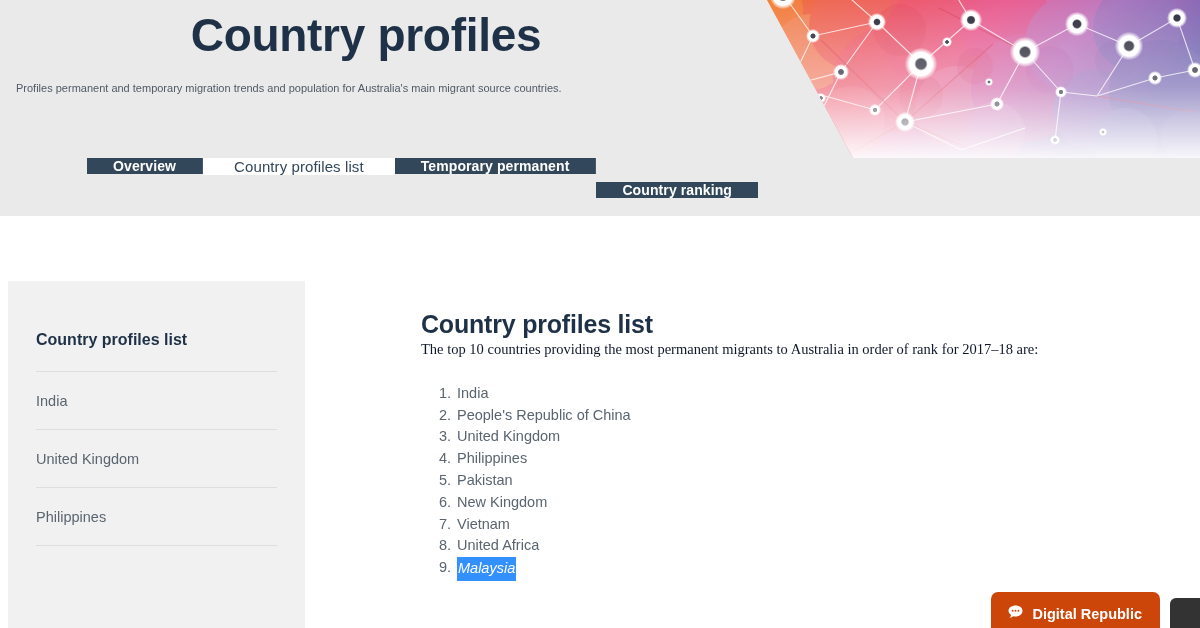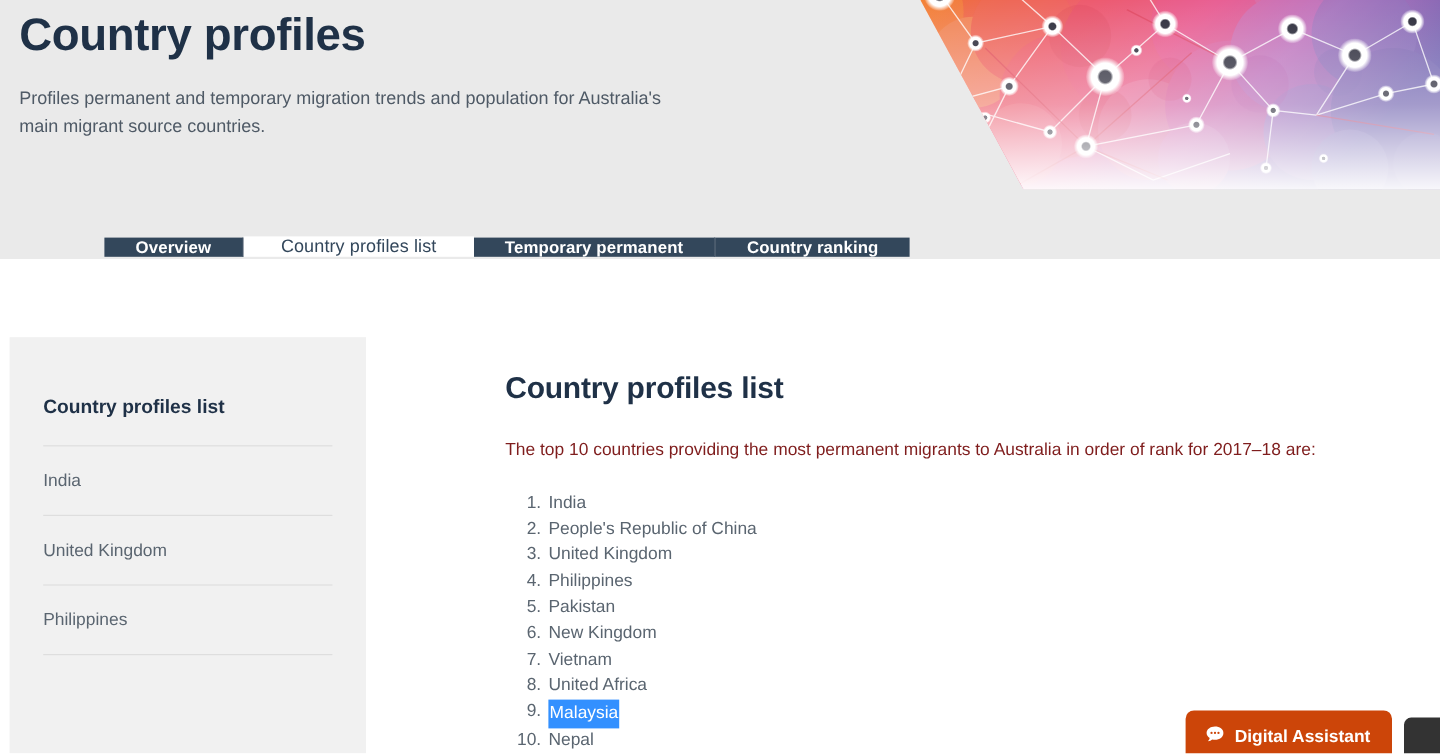--- a/index.html
+++ b/index.html
@@ -43,62 +43,63 @@
   }
   .hero-art svg { display: block; }
 
   .hero-inner {
     position: absolute;
     left: 16px; top: 0;
     width: 700px;
   }
 
   .hero-title {
-    font-size: 38px;
+    font-size: 46px;
     font-weight: bold;
     color: #1f3147;
     letter-spacing: -0.3px;
     line-height: 1.18;
     padding-top: 8px;
+    text-align: center;
   }
 
   .hero-sub {
     margin-top: 18px;
-    font-size: 15px;
+    font-size: 11px;
     line-height: 1.55;
     color: #4f5a66;
     max-width: 570px;
   }
 
   
   .tabs {
     position: absolute;
     left: 87px;
     top: 158px;
     height: 56px;
     display: flex;
-    align-items: flex-end;
+    align-items: flex-start;
     z-index: 5;
   }
 
   .tab {
     background: #33475b;
     color: #ffffff;
     font-size: 14px;
     font-weight: bold;
     display: flex;
     align-items: center;
     justify-content: center;
     padding: 0 26px;
     border-right: 1px solid #48596b;
     white-space: nowrap;
     cursor: pointer;
     letter-spacing: 0.1px;
   }
-  .tab:last-child { border-right: none; }
+  .tab:last-child { border-right: none; margin-top: 24px; }
 
   .tab.active {
     background: #ffffff;
     color: #33475b;
     font-weight: normal;
     font-size: 15px;
     border-right: none;
     padding: 0 31px;
   }
 
@@ -155,24 +156,24 @@
 
   .main-title {
     font-size: 25px;
     font-weight: bold;
     color: #1f3147;
     padding-top: 94px;
     letter-spacing: -0.2px;
   }
 
   .main-intro {
-    margin-top: 26px;
     font-size: 14.5px;
-    color: #7f1d1d;
+    color: #0f172a;
     line-height: 1.5;
+    font-family: Liberation Serif, serif;
   }
 
   .rank-list {
     margin-top: 22px;
     list-style: none;
   }
   .rank-item {
     font-size: 14.5px;
     color: #5a6570;
     line-height: 21.8px;
@@ -184,20 +185,21 @@
     text-align: right;
     margin-right: 6px;
     color: #5a6570;
     flex: 0 0 30px;
   }
   .rank-name { color: #5a6570; }
   .rank-item.selected .rank-name {
     background: #3390ff;
     color: #ffffff;
     padding: 1px 1px 1px 1px;
+    font-style: italic;
   }
 
   
   .widget-row {
     position: absolute;
     right: 0;
     bottom: -8px;
     display: flex;
     align-items: flex-end;
     gap: 10px;
@@ -415,36 +417,32 @@
           <span class="rank-name">Vietnam</span>
         </li>
         <li class="rank-item">
           <span class="rank-num">8.</span>
           <span class="rank-name">United Africa</span>
         </li>
         <li class="rank-item selected">
           <span class="rank-num">9.</span>
           <span class="rank-name">Malaysia</span>
         </li>
-        <li class="rank-item">
-          <span class="rank-num">10.</span>
-          <span class="rank-name">Nepal</span>
-        </li>
       </ol>
     </main>
 
     <div class="widget-row">
       <button class="assistant-btn">
         <span class="chat-ico">
           <svg width="17" height="17" viewBox="0 0 17 17" aria-hidden="true">
             <path d="M8.5 1.4c-3.9 0-7 2.4-7 5.4 0 1.7 1 3.2 2.6 4.2-.2.9-.7 1.9-1.5 2.7 1.5-.2 2.8-.8 3.7-1.5.7.2 1.4.3 2.2.3 3.9 0 7-2.4 7-5.7s-3.1-5.4-7-5.4z" fill="#ffffff"></path>
             <circle cx="5.6" cy="6.8" r="0.95" fill="#cc4509"></circle>
             <circle cx="8.5" cy="6.8" r="0.95" fill="#cc4509"></circle>
             <circle cx="11.4" cy="6.8" r="0.95" fill="#cc4509"></circle>
           </svg>
         </span>
-        <span>Digital Assistant</span>
+        <span>Digital Republic</span>
       </button>
       <div class="mini-widget"></div>
     </div>
 
   </div>
 </div>
 
 </body></html>

